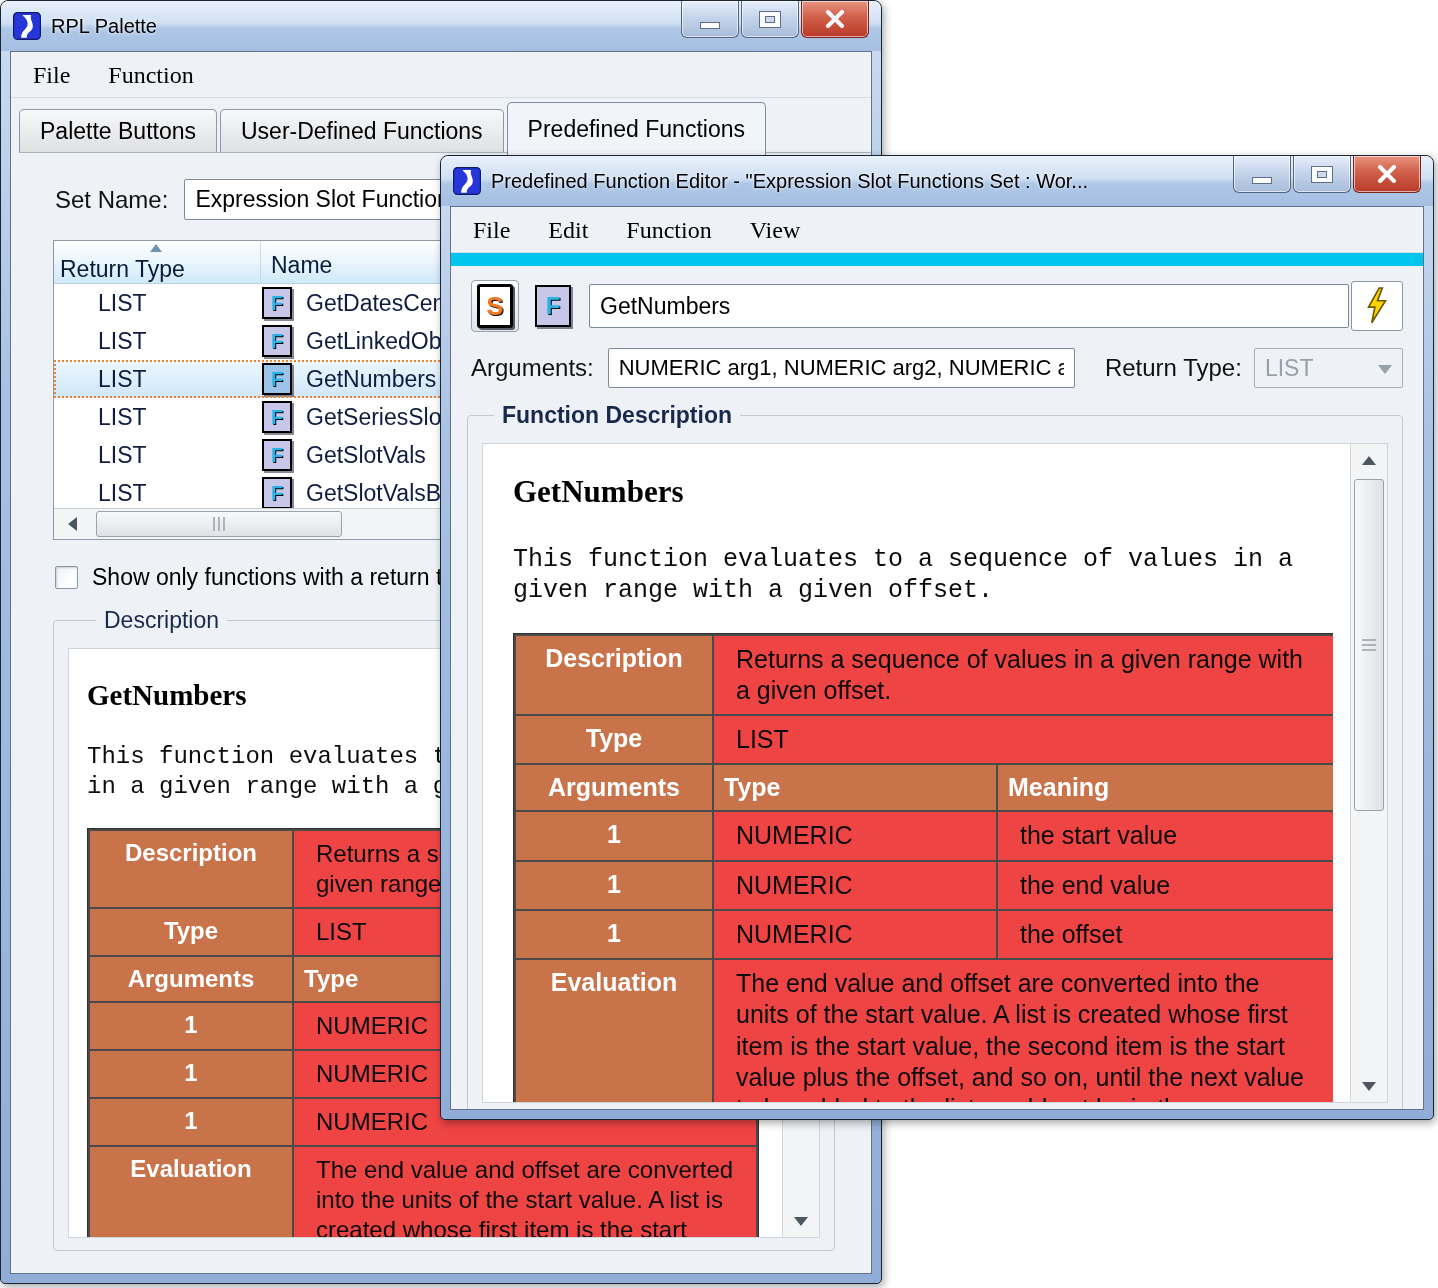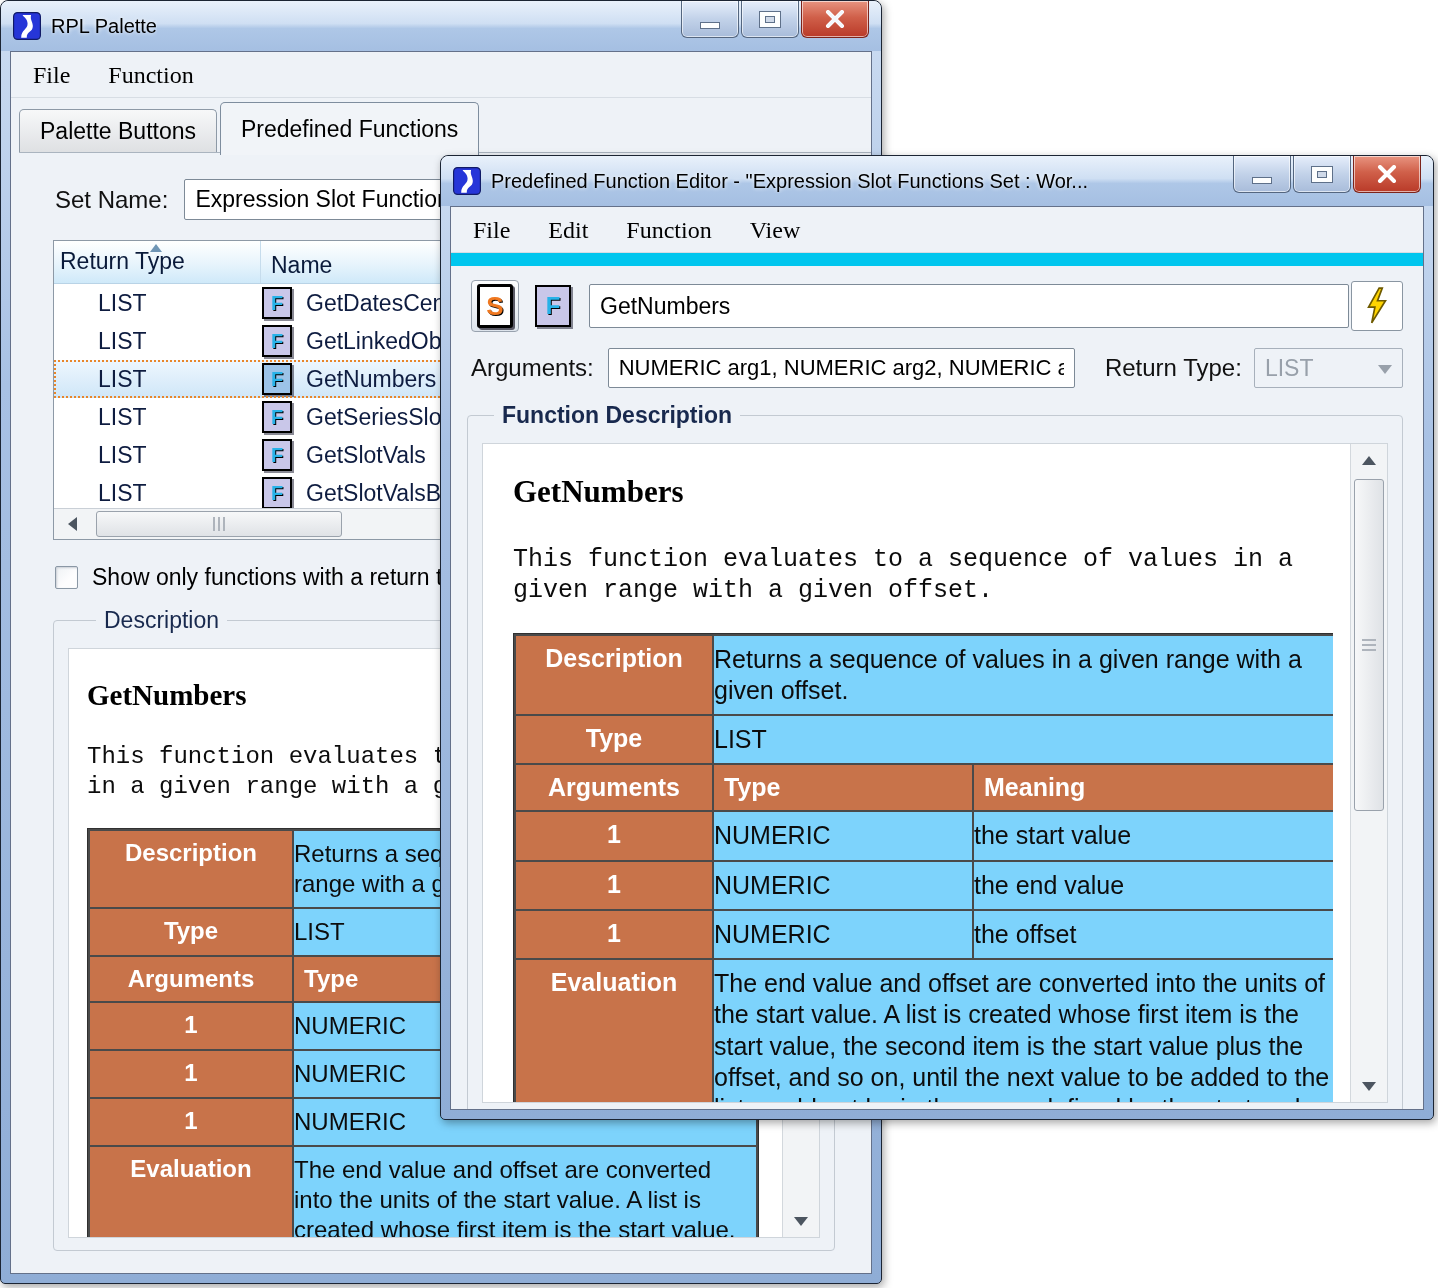--- a/index.html
+++ b/index.html
@@ -48,21 +48,21 @@
        border-top:1px solid #aab4bf;background:#eef2f7;padding:0 0 0 0;}
   .setname-row{display:flex;align-items:center;margin:26px 0 0 36px;font-size:24px;}
   .setname-row label{margin-right:16px;}
   .text-input{font-family:"Liberation Sans",sans-serif;font-size:23px;color:#000;
        background:#fff;border:1px solid #7d8a97;padding:6px 10px;border-radius:2px;}
   #setname-input{width:540px;}
 
   .fn-list{margin:20px 0 0 34px;width:806px;border:1px solid #8d99a6;background:#fff;}
   .fn-header{display:flex;height:42px;background:linear-gradient(180deg,#ffffff 0%,#e7f4fc 55%,#cfe9f9 100%);
        border-bottom:1px solid #b9d3e6;font-size:23px;color:#0a1a3a;position:relative;}
-  .fn-header .c1{width:200px;border-right:1px solid #c6dcec;display:flex;align-items:flex-end;padding:0 0 8px 6px;}
+  .fn-header .c1{width:200px;border-right:1px solid #c6dcec;display:flex;align-items:flex-end;padding:0 0 0 6px;}
   .fn-header .c2{flex:1;display:flex;align-items:flex-end;padding:0 0 4px 10px;}
   .sort-up{position:absolute;left:96px;top:3px;width:0;height:0;
        border-left:6px solid transparent;border-right:6px solid transparent;
        border-bottom:8px solid #6f95b5;}
   .fn-rows{height:224px;overflow:hidden;}
   .fn-row{display:flex;align-items:center;height:38px;font-size:23px;color:#0e1c40;}
   .fn-row .rt{width:200px;padding-left:44px;box-sizing:border-box;}
   .fn-row .nm{margin-left:14px;white-space:nowrap;}
   .fbadge{width:26px;height:28px;margin-left:8px;background:#c9c7e9;border:2px solid #000;
        box-shadow:2px 2px 0 rgba(40,40,60,.55);display:flex;align-items:center;justify-content:center;
@@ -89,21 +89,21 @@
   #bg-descgroup legend{margin-left:36px;}
   .descview{position:absolute;left:14px;right:14px;top:14px;bottom:12px;background:#fff;
        border:1px solid #cfd5db;overflow:hidden;}
   .desccontent{position:absolute;left:18px;top:16px;right:52px;bottom:0;overflow:hidden;}
   .desccontent h2{font-family:"Liberation Serif",serif;font-size:29px;margin:14px 0 0 0;color:#000;}
   .desccontent p{font-size:24px;margin:30px 0 0 0;line-height:1.25;color:#0c0c0c;font-family:Liberation Mono, monospace;}
 
   .rtable{border-collapse:separate;border-spacing:2px;background:#4a4a4a;border:1px solid #303030;
        margin-top:26px;font-size:24px;}
   .rtable th{background:#c8734a;color:#fff;font-weight:bold;padding:8px 10px;vertical-align:top;text-align:center;}
-  .rtable td{background:#7dd3fc;color:#0c0c0c;padding:8px 0;vertical-align:top;text-align:left;line-height:1.25;}
+  .rtable td{background:#ef4444;color:#0c0c0c;padding:8px 22px;vertical-align:top;text-align:left;line-height:1.25;}
   .rtable th.colhead{text-align:left;}
   #bg-table{width:672px;}
   #bg-table th.lbl{width:182px;}
   #bg-table td{width:auto;}
 
   .vscroll{position:absolute;top:0;bottom:0;right:0;width:36px;background:#f2f4f6;
        border-left:1px solid #d3d8dd;display:flex;flex-direction:column;align-items:center;}
   .varrow{width:36px;height:32px;display:flex;align-items:center;justify-content:center;flex:0 0 auto;}
   .tri-up{width:0;height:0;border-left:7px solid transparent;border-right:7px solid transparent;
        border-bottom:9px solid #4c5560;}
@@ -176,20 +176,21 @@
       </span>
     </span>
   </div>
   <div class="client">
     <div class="menubar">
       <span class="menu-item">File</span>
       <span class="menu-item">Function</span>
     </div>
     <div class="tabbar">
       <span class="tab">Palette Buttons</span>
+      <span class="tab">User-Defined Functions</span>
       <span class="tab active">Predefined Functions</span>
     </div>
     <div class="pane">
 
       <div class="setname-row">
         <label>Set Name:</label>
         <input class="text-input" id="setname-input" value="Expression Slot Functions Se" style="">
       </div>
 
       <div class="fn-list">

